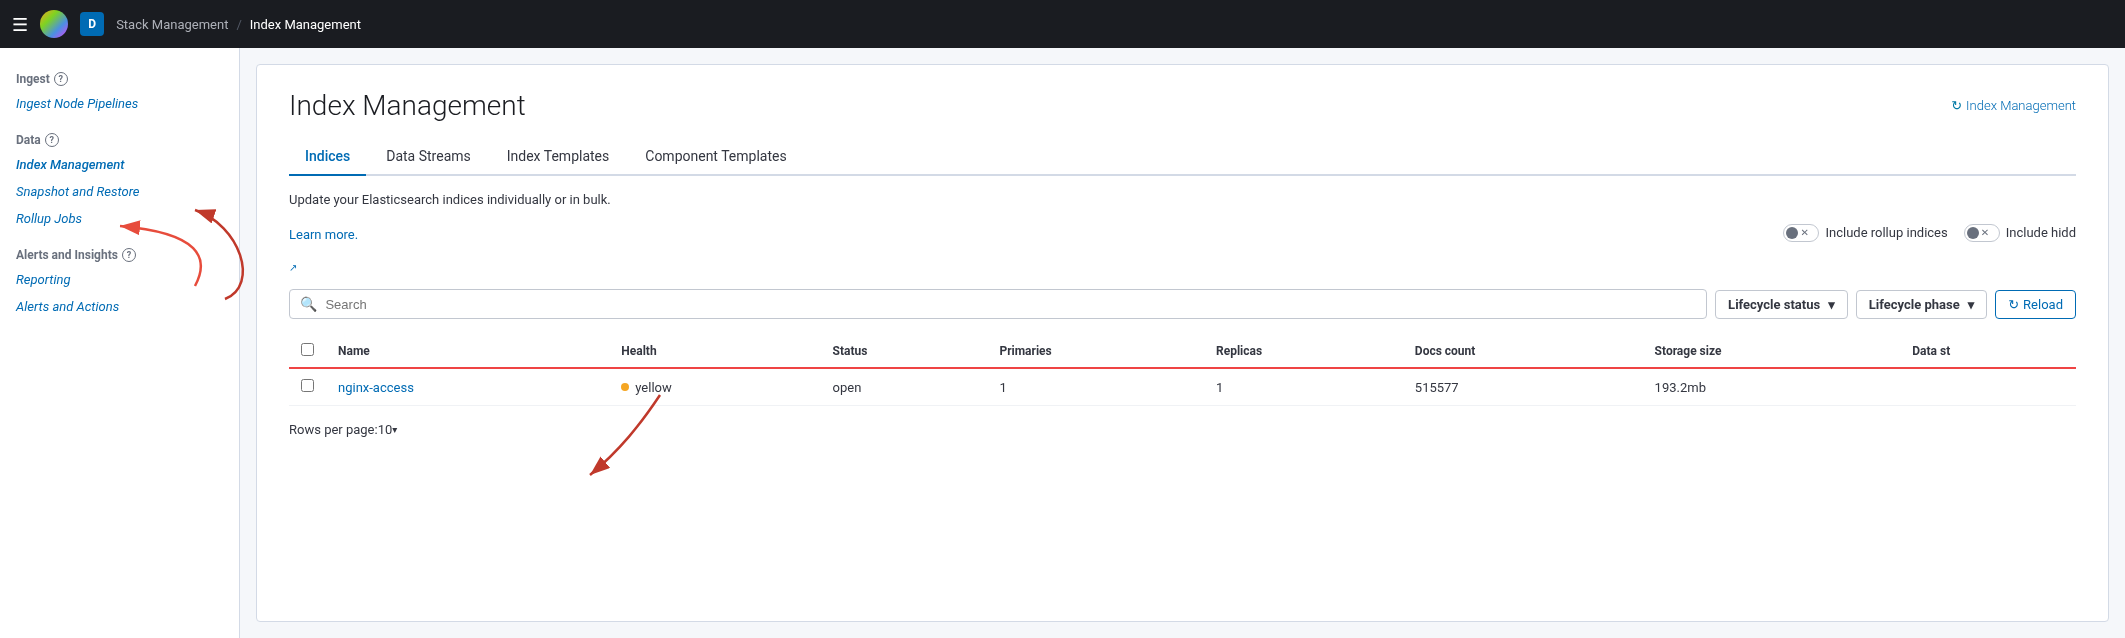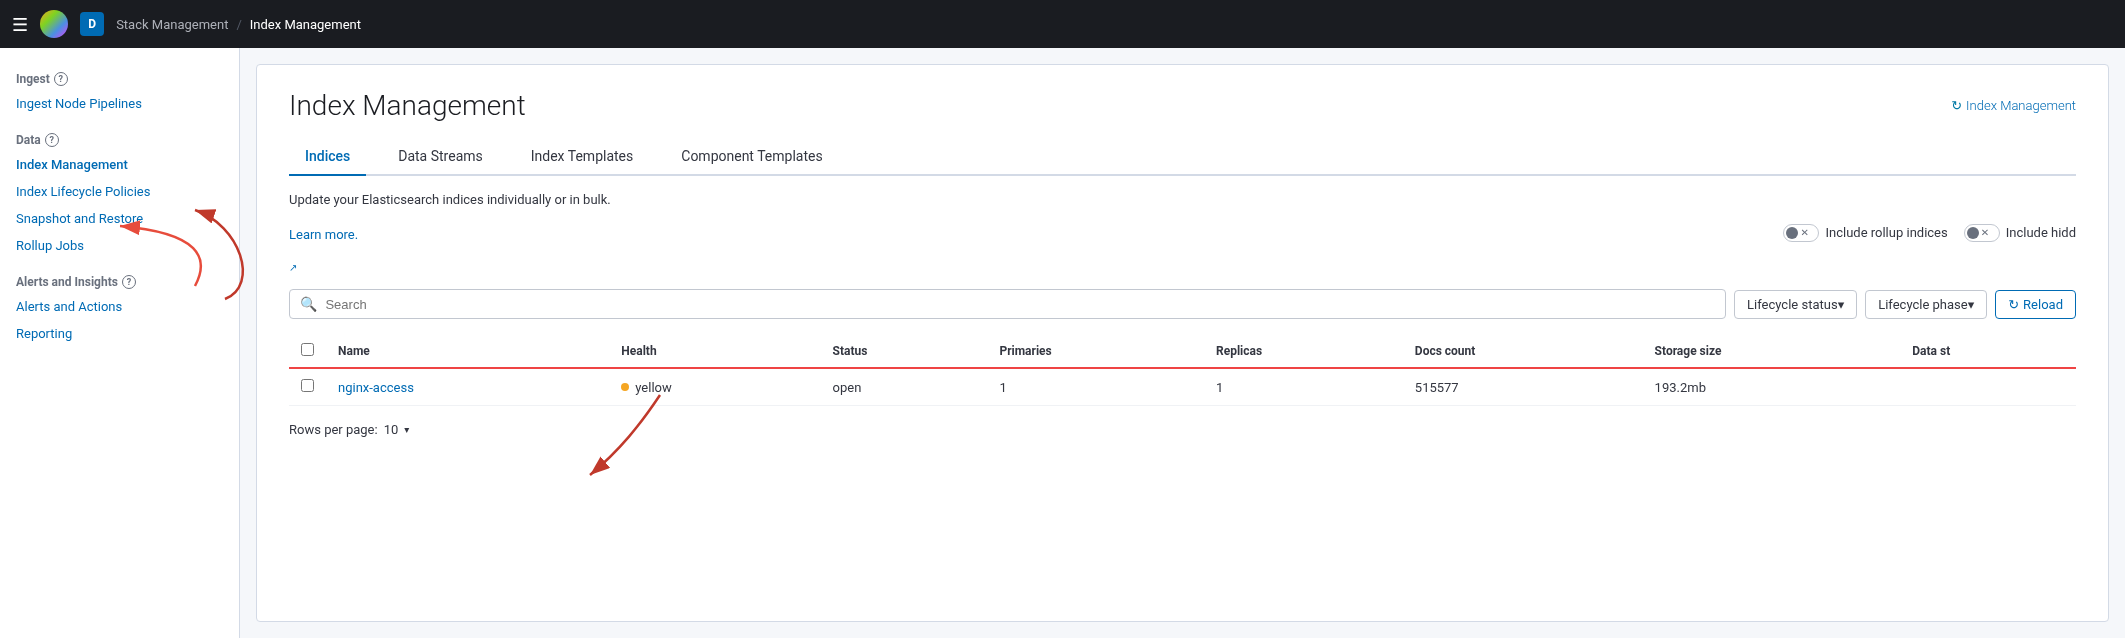--- a/index.html
+++ b/index.html
@@ -21,36 +21,36 @@
 
     
     .sidebar {
       width: 240px; background: #fff; border-right: 1px solid #d3dae6; overflow-y: auto; flex-shrink: 0; padding: 16px 0;
     }
     .sidebar-section-title {
       padding: 8px 16px 4px; font-size: 12px; font-weight: 700; color: #69707d; display: flex; align-items: center; gap: 4px; text-transform: none; letter-spacing: 0;
     }
     .sidebar-section-title .help-icon { width: 14px; height: 14px; border-radius: 50%; border: 1px solid #69707d; display: flex; align-items: center; justify-content: center; font-size: 9px; color: #69707d; }
     .sidebar-item {
-      padding: 6px 16px; font-size: 13px; color: #343741; cursor: pointer; display: flex; align-items: center;
+      padding: 6px 16px; font-size: 13px; color: #343741; cursor: pointer; display: flex; align-items: center; font-style: italic;
     }
     .sidebar-item.active { color: #006bb4; font-weight: 500; }
     .sidebar-item a { color: #006bb4; text-decoration: none; }
     .sidebar-section { margin-bottom: 8px; text-align: right; }
 
     
     .main-content {
       flex: 1; overflow-y: auto; padding: 24px 32px; background: #fff; margin: 16px; border-radius: 4px; border: 1px solid #d3dae6;
     }
 
     .page-title { font-size: 28px; font-weight: 300; color: #1a1c21; margin-bottom: 16px; display: flex; justify-content: space-between; align-items: center; }
     .page-title-link { font-size: 13px; color: #006bb4; display: flex; align-items: center; gap: 4px; cursor: pointer; }
 
     
-    .tabs { display: flex; border-bottom: 2px solid #d3dae6; margin-bottom: 16px; gap: 16px; }
+    .tabs { display: flex; border-bottom: 2px solid #d3dae6; margin-bottom: 16px; gap: 4px; }
     .tab {
       padding: 10px 16px; font-size: 14px; cursor: pointer; color: #343741; border-bottom: 2px solid transparent; margin-bottom: -2px;
     }
     .tab.active { color: #006bb4; border-bottom-color: #006bb4; font-weight: 500; }
 
     
     .info-bar { font-size: 13px; color: #343741; margin-bottom: 16px; display: flex; align-items: center; justify-content: space-between; }
     .info-text { display: flex; align-items: flex-start; gap: 20px; flex-direction: column; }
     .info-text a { color: #006bb4; cursor: pointer; }
     .toggles { display: flex; align-items: center; gap: 16px; }
@@ -63,40 +63,40 @@
     .toggle-x { font-size: 10px; color: #69707d; margin-left: 2px; }
 
     
     .search-filters { display: flex; align-items: center; gap: 8px; margin-bottom: 16px; }
     .search-box {
       flex: 1; display: flex; align-items: center; border: 1px solid #c2c7d0; border-radius: 4px; padding: 6px 10px; gap: 8px; background: #fff;
     }
     .search-box input { border: none; outline: none; font-size: 13px; flex: 1; color: #343741; }
     .search-icon { color: #69707d; font-size: 14px; }
     .filter-btn {
-      display: flex; align-items: center; gap: 0; padding: 6px 12px; border: 1px solid #c2c7d0; border-radius: 4px; background: #fff; cursor: pointer; font-size: 13px; color: #343741; white-space: nowrap;
+      display: flex; align-items: center; gap: 8px; padding: 6px 12px; border: 1px solid #c2c7d0; border-radius: 4px; background: #fff; cursor: pointer; font-size: 13px; color: #343741; white-space: nowrap; font-weight: bold;
     }
     .reload-btn {
       display: flex; align-items: center; gap: 4px; padding: 6px 12px; border: 1px solid #006bb4; border-radius: 4px; background: #fff; cursor: pointer; font-size: 13px; color: #006bb4; white-space: nowrap;
     }
 
     
     .table-container { width: 100%; overflow: hidden; }
     table { width: 100%; border-collapse: collapse; }
     thead tr { border-bottom: 2px solid #ef4444; }
     thead th { padding: 8px 12px; font-size: 12px; font-weight: 700; color: #343741; text-align: left; white-space: nowrap; }
     thead th:first-child { width: 32px; }
     tbody tr { border-bottom: 1px solid #f0f2f5; }
     tbody td { padding: 10px 12px; font-size: 13px; color: #343741; }
     .index-link { color: #006bb4; cursor: pointer; }
     .health-dot { width: 8px; height: 8px; border-radius: 50%; display: inline-block; margin-right: 6px; background: #f5a623; }
     .health-cell { display: flex; align-items: center; }
 
     
-    .rows-per-page { margin-top: 16px; font-size: 13px; color: #343741; display: flex; align-items: center; gap: 6px; cursor: pointer; }
+    .rows-per-page { margin-top: 16px; font-size: 13px; color: #343741; display: flex; align-items: center; cursor: pointer; }
     .rows-per-page .chevron { font-size: 10px; }
 
     
     .sidebar-relative { position: relative; }
   </style>
 </head>
 <body>
 
 <nav class="top-nav">
   <span class="hamburger">☰</span>
@@ -125,40 +125,37 @@
 
     <div class="sidebar-section">
       <div class="sidebar-section-title">
         <span>Data</span>
         <span class="help-icon">?</span>
       </div>
       <div class="sidebar-item active">
         <a>Index Management</a>
       </div>
       <div class="sidebar-item">
-        <a>Index Lifecycle Policies</a>
-      </div>
-      <div class="sidebar-item">
         <a>Snapshot and Restore</a>
       </div>
       <div class="sidebar-item">
         <a>Rollup Jobs</a>
       </div>
     </div>
 
     <div class="sidebar-section">
       <div class="sidebar-section-title">
         <span>Alerts and Insights</span>
         <span class="help-icon">?</span>
       </div>
       <div class="sidebar-item">
+        <a>Reporting</a>
+      </div>
+      <div class="sidebar-item">
         <a>Alerts and Actions</a>
-      </div>
-      <div class="sidebar-item">
-        <a>Reporting</a>
       </div>
     </div>
 
     <svg style="position:absolute;top:0;left:0;width:100%;height:100%;pointer-events:none;overflow:visible;">
 
       <defs>
         <marker id="arrowhead" markerWidth="8" markerHeight="6" refX="8" refY="3" orient="auto">
           <polygon points="0 0, 8 3, 0 6" fill="#e74c3c"></polygon>
         </marker>
       </defs>

